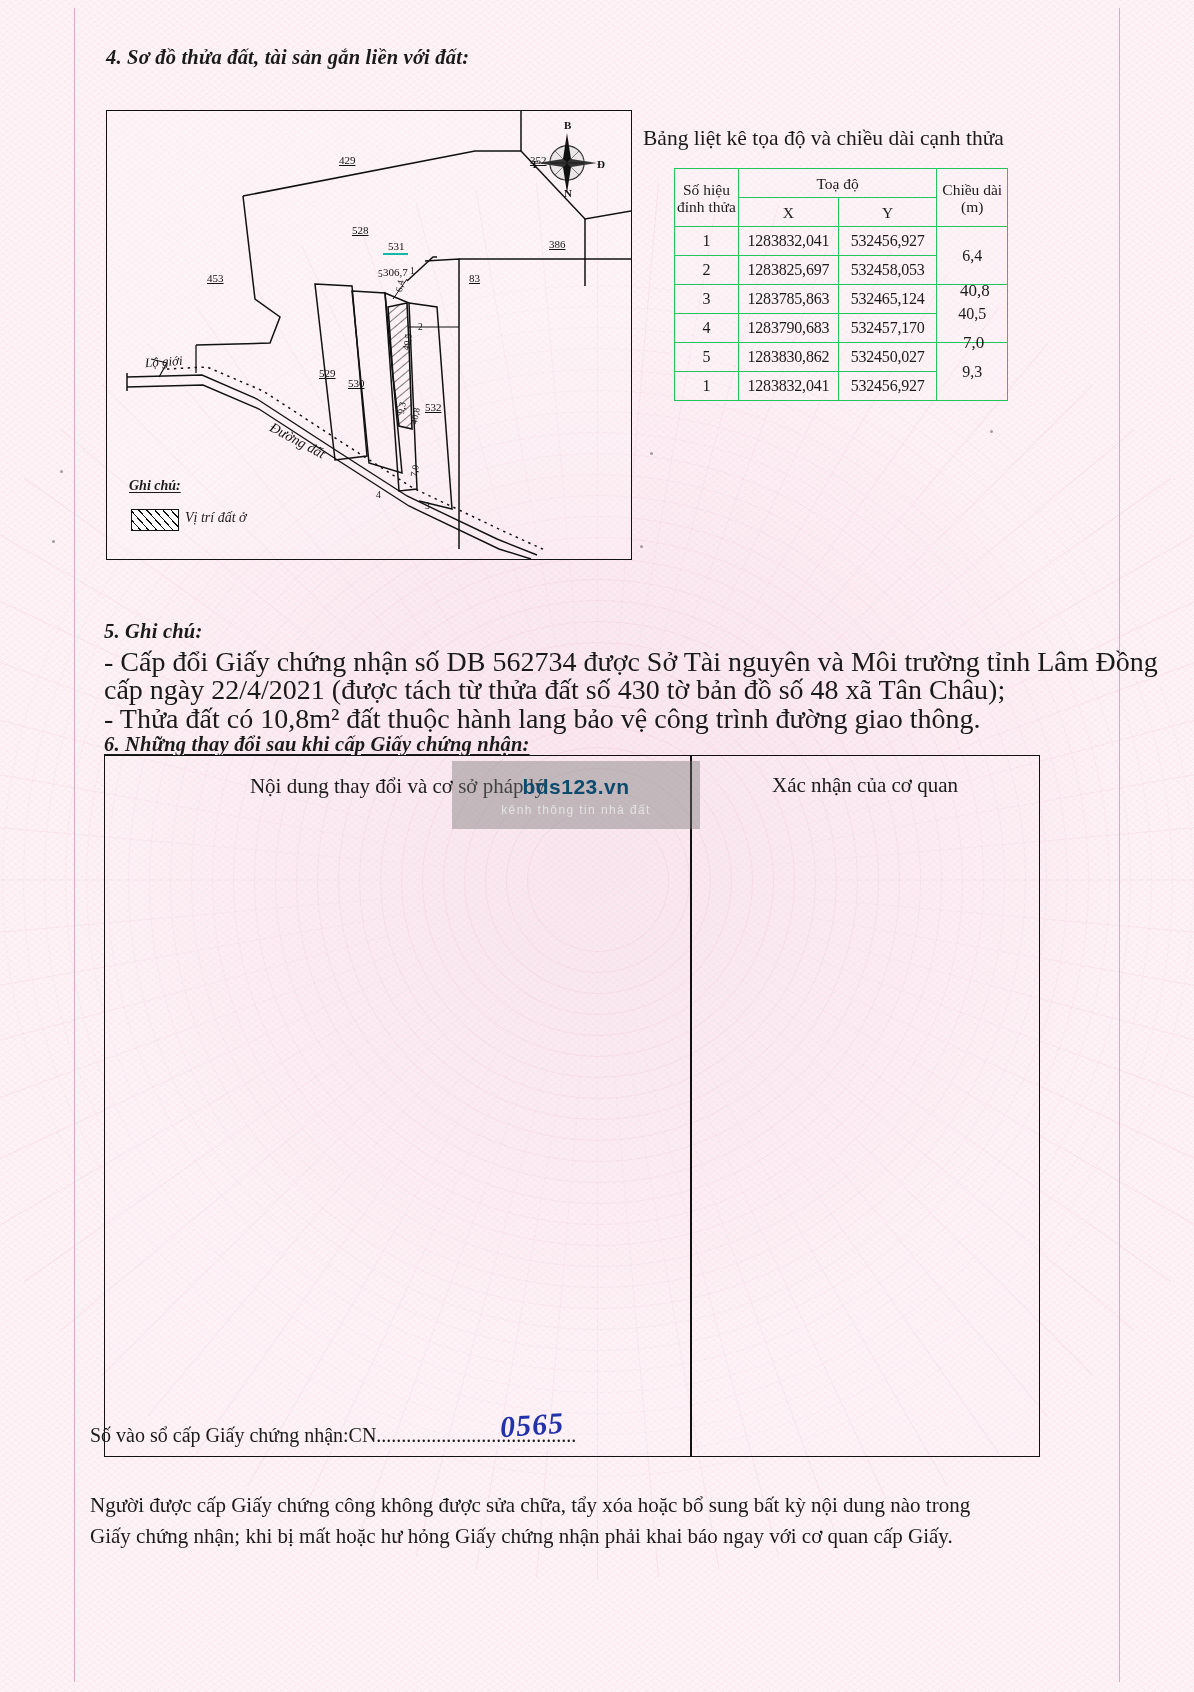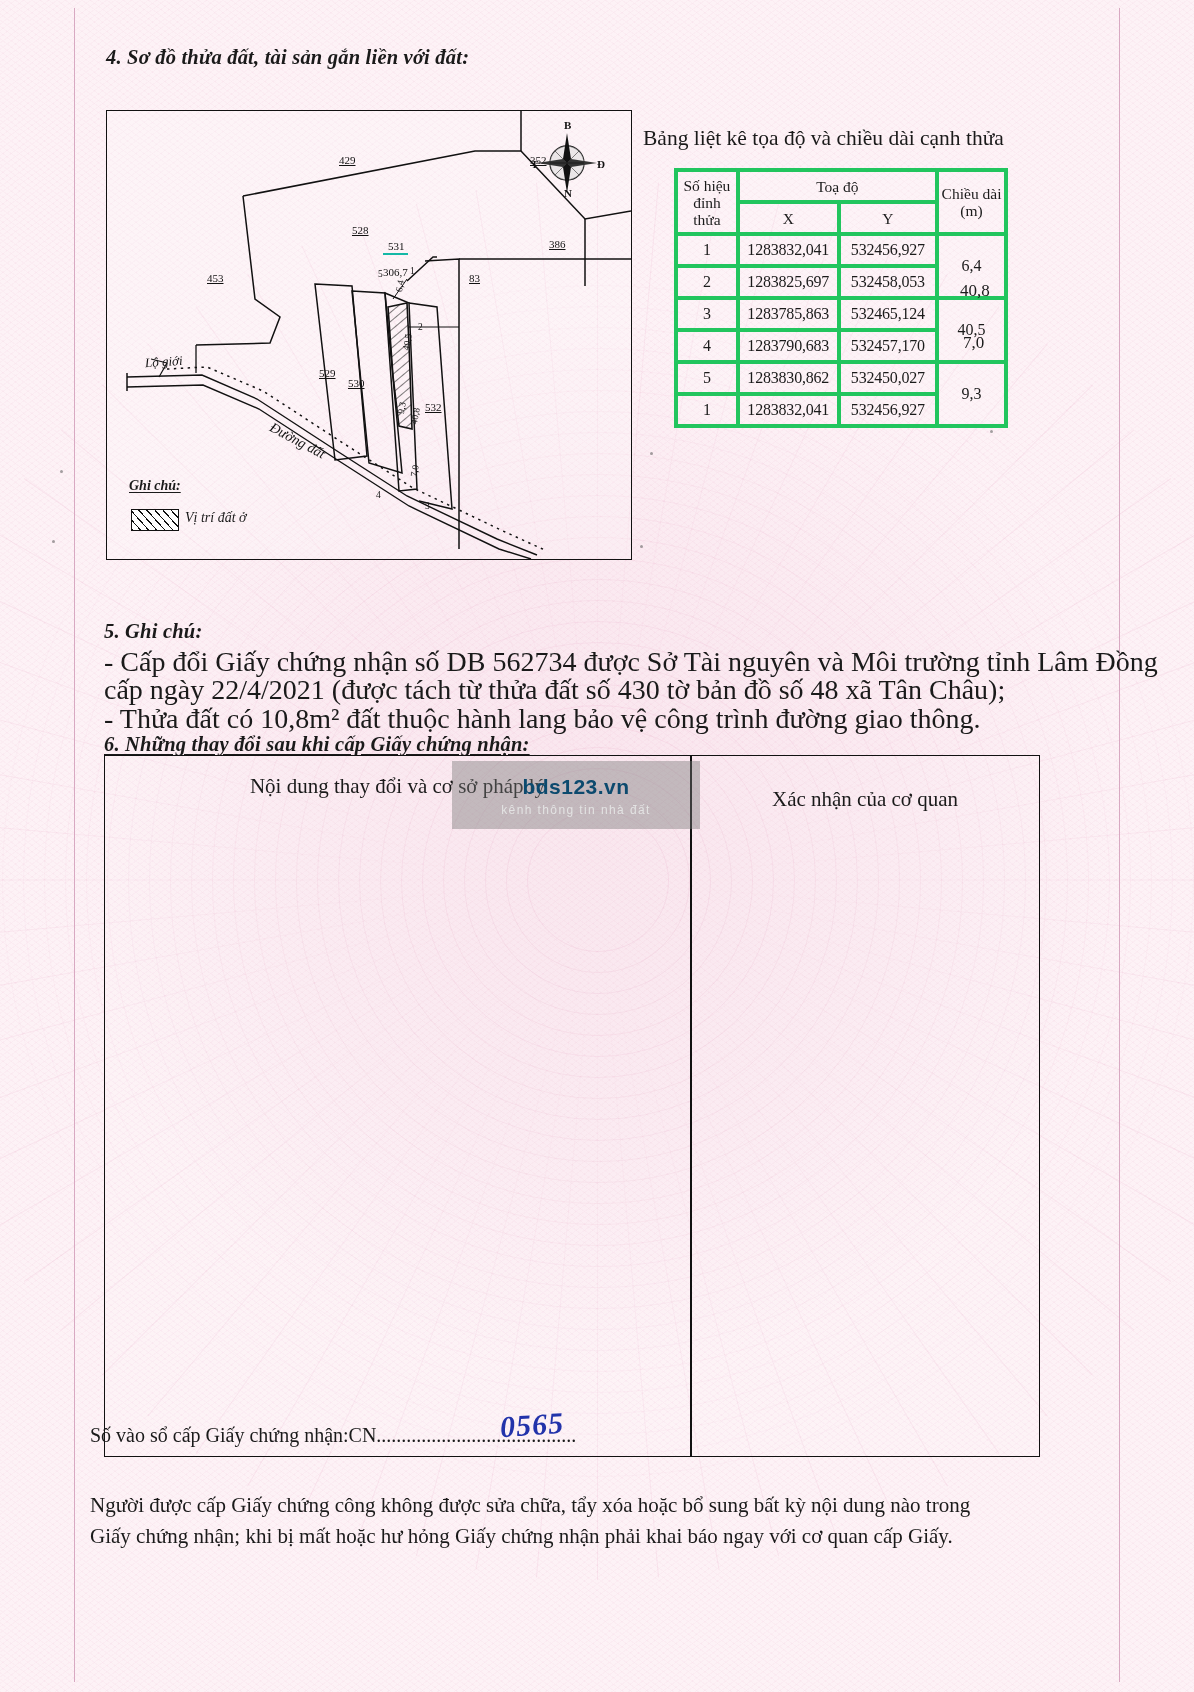--- a/index.html
+++ b/index.html
@@ -110,21 +110,21 @@
   
   #coord-title{
     position:absolute;left:643px;top:126px;font-size:21.5px;
     font-family:"Liberation Serif", serif;white-space:nowrap;
   }
   #coord-table{
     position:absolute;left:674px;top:168px;width:334px;
     border-collapse:collapse;background:rgba(255,255,255,.14);
   }
   #coord-table td,#coord-table th{
-    border:4px solid #22c55e;
+    border:1px solid #22c55e;
     font-family:"Liberation Serif", serif;
     font-size:16px;font-weight:normal;text-align:center;
     padding:1px 2px;height:26px;
   }
   #coord-table th{font-size:15.5px;line-height:17px;}
   .cw-id{width:66px;}
   .cw-x{width:98px;}
   .cw-y{width:98px;}
   .cw-len{width:72px;}
   td.numcell{font-size:16.5px;letter-spacing:-.2px;}
@@ -137,21 +137,21 @@
     background:rgba(255,255,255,.08);
   }
   #changes-divider{
     position:absolute;left:585px;top:0;width:1.5px;height:100%;background:#111;
   }
   #ct-head-left{
     position:absolute;left:0;top:18px;width:585px;text-align:center;
     font-size:21px;font-family:"Liberation Serif", serif;
   }
   #ct-head-right{
-    position:absolute;left:586px;top:28px;width:348px;text-align:center;
+    position:absolute;left:586px;top:14px;width:348px;text-align:center;
     font-size:21px;line-height:30px;font-family:"Liberation Serif", serif;
   }
 
   
   #watermark{
     position:absolute;left:452px;top:761px;width:248px;height:68px;
     background:rgba(120,120,120,.42);
     z-index:5;display:flex;flex-direction:column;
     align-items:center;justify-content:center;
   }

